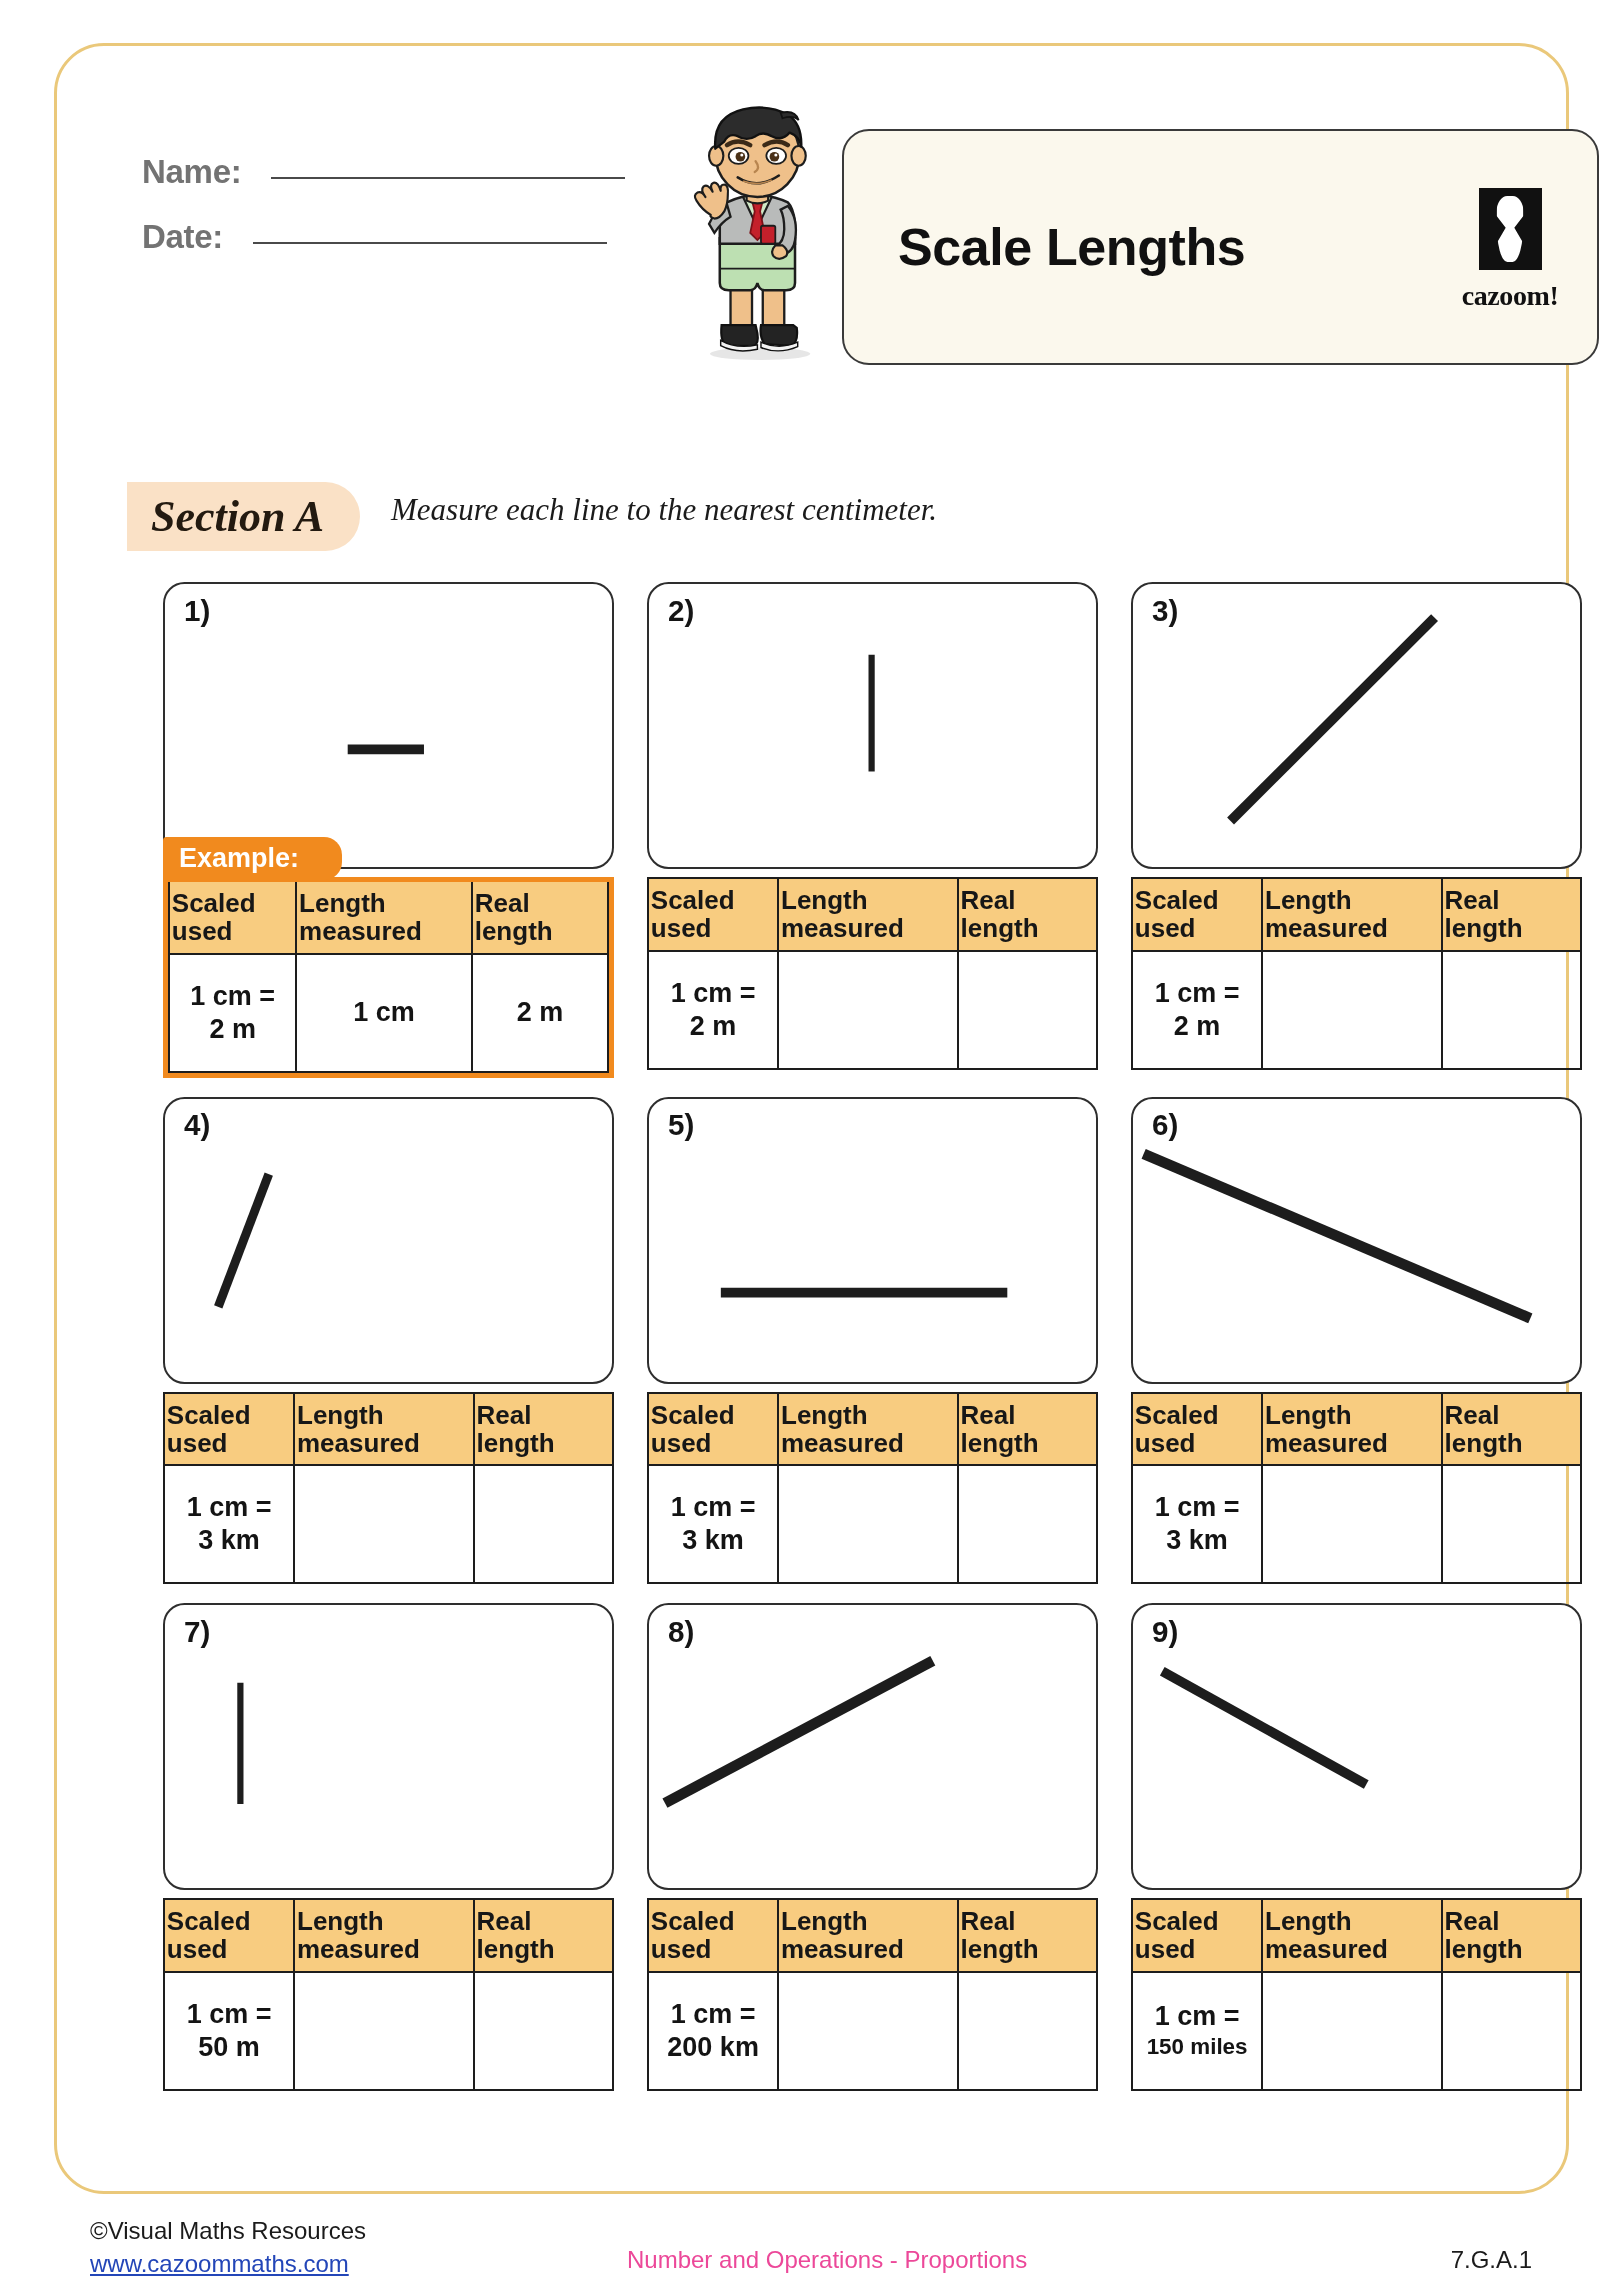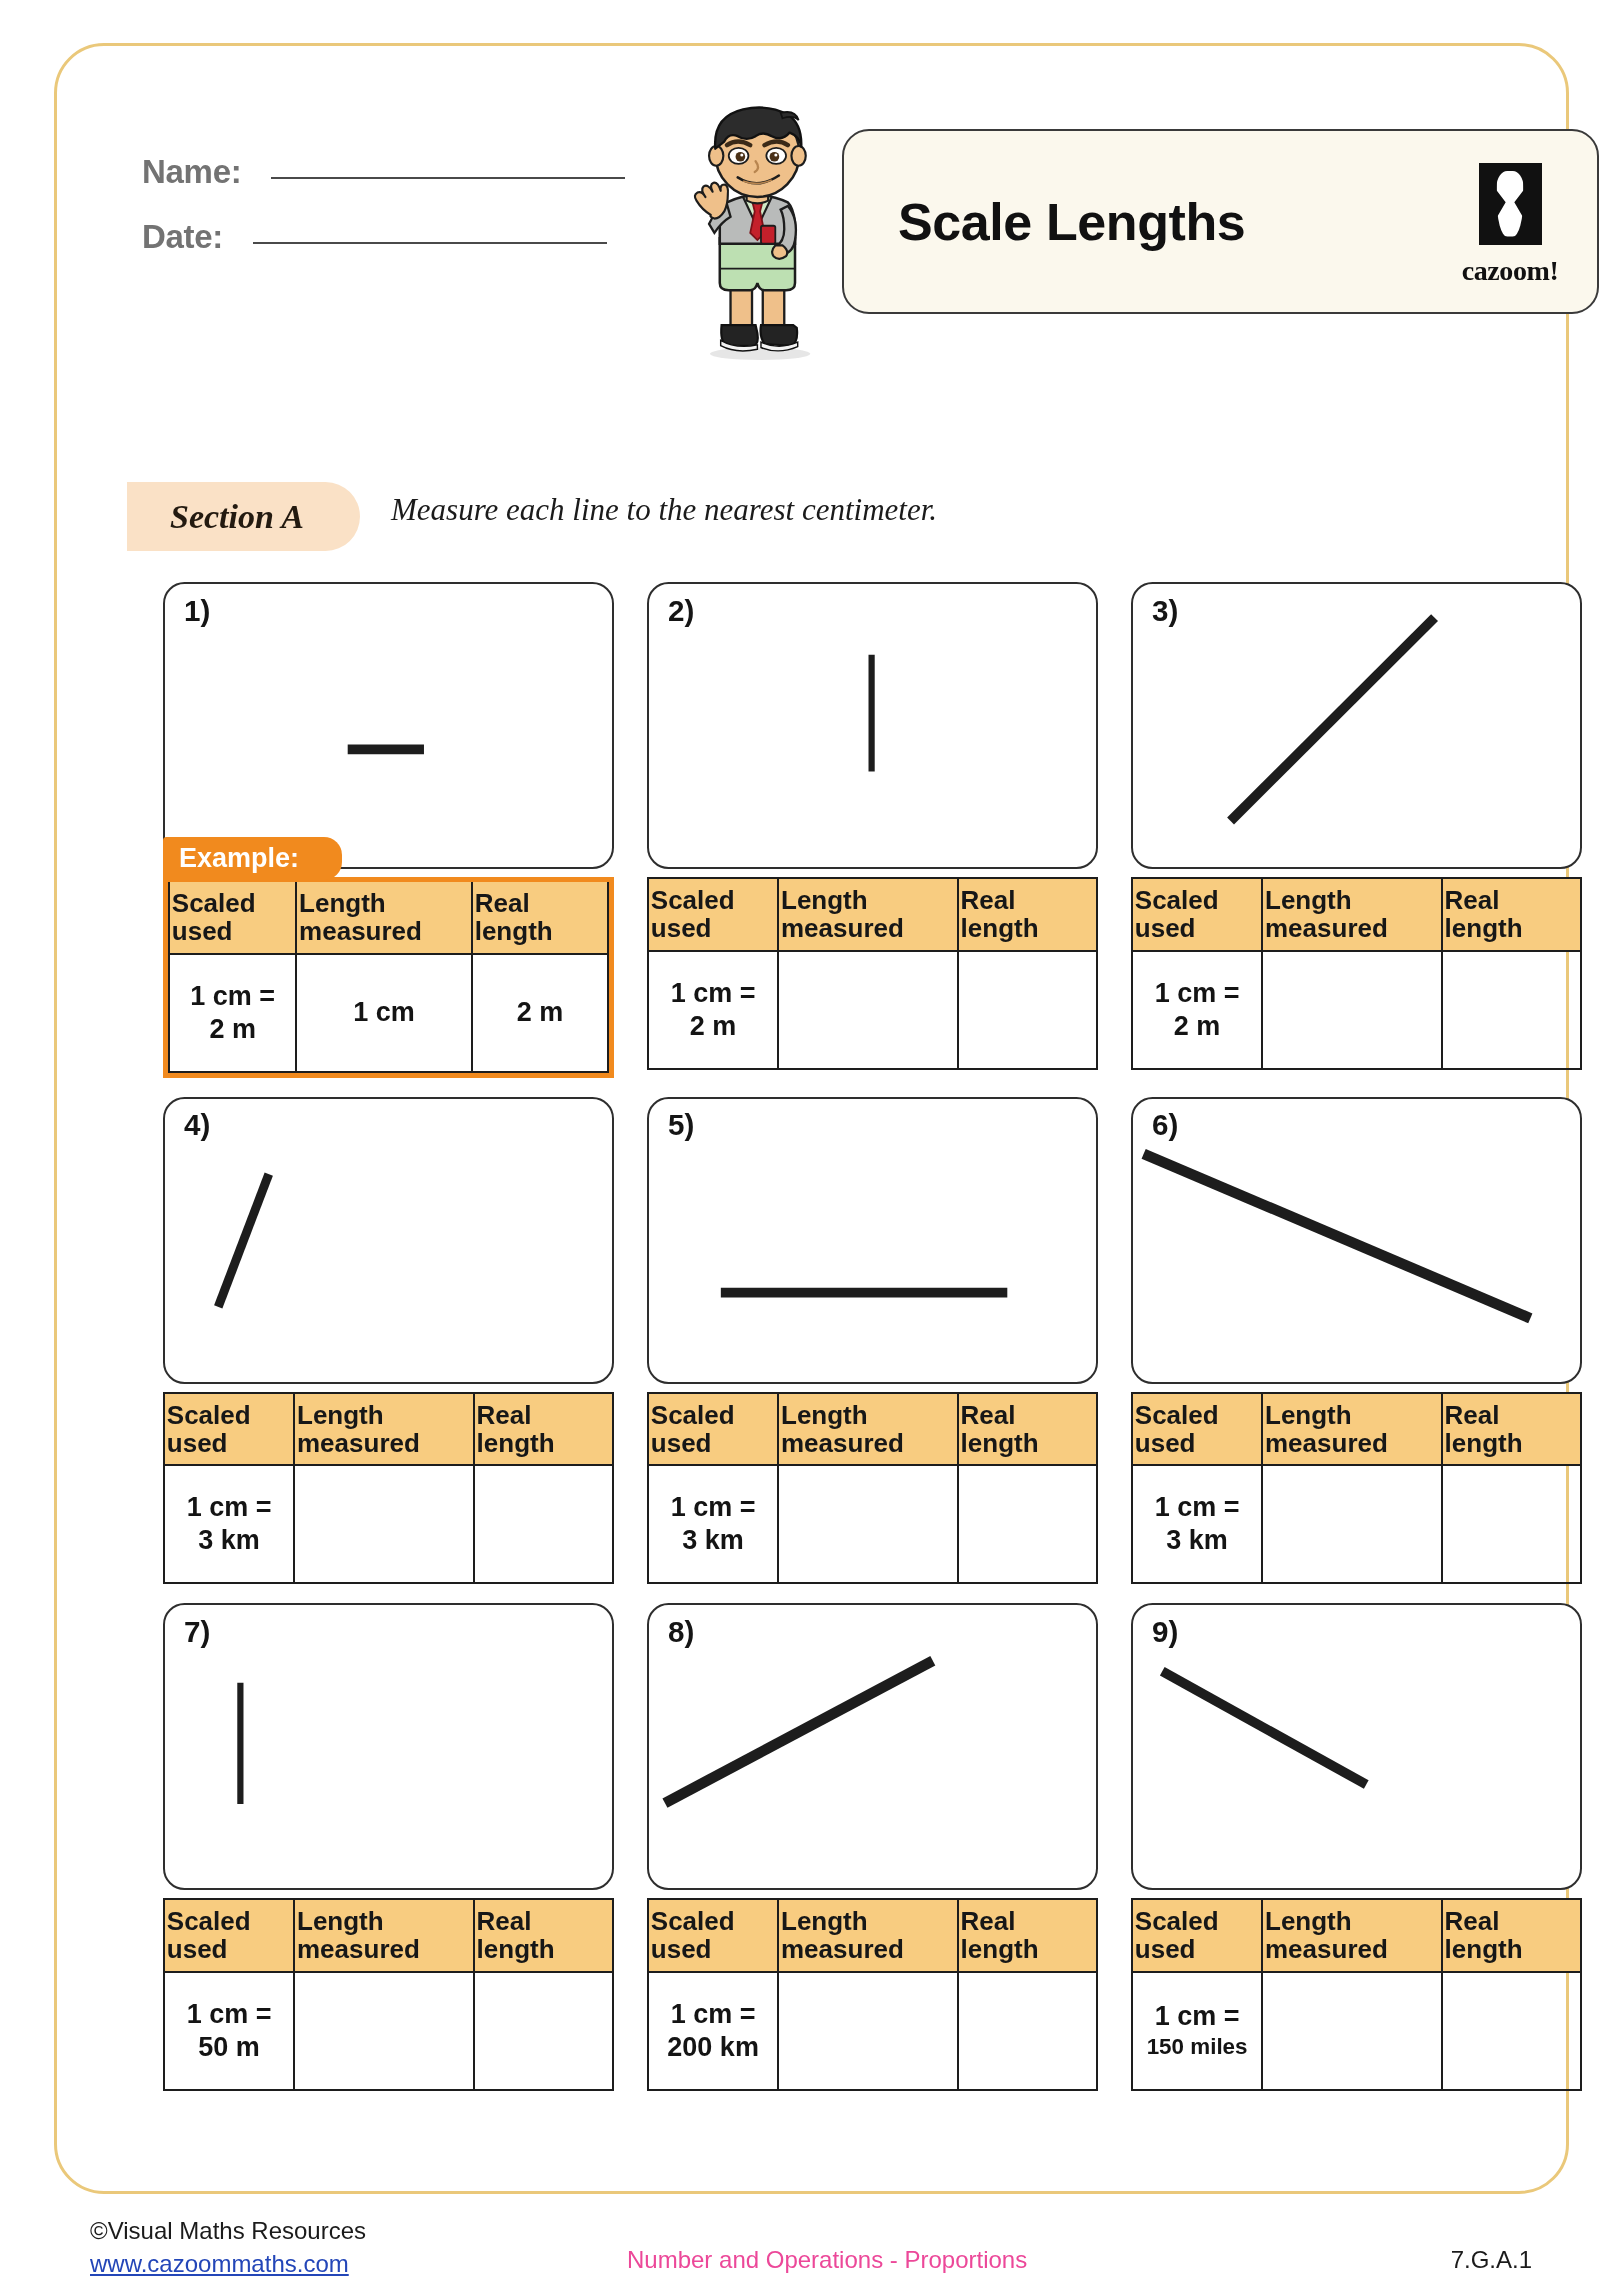--- a/index.html
+++ b/index.html
@@ -64,21 +64,21 @@
     width: 163px;
     height: 260px;
   }
 
   
   #title-plate {
     position: absolute;
     left: 785px;
     top: 83px;
     width: 757px;
-    height: 185px;
+    height: 236px;
     background: #FBF8ED;
     border: 2.7px solid #3a3a3a;
     border-radius: 27px;
     box-sizing: border-box;
   }
   #title-text {
     position: absolute;
     left: 54px;
     top: 50%;
     transform: translateY(-50%);
@@ -144,24 +144,24 @@
     top: 436px;
     height: 69px;
     width: 233px;
     background: #FAE1C6;
     border-radius: 0 36px 36px 0;
   }
   #section-badge-label {
     font-family: "Liberation Serif", serif;
     font-weight: bold;
     font-style: italic;
-    font-size: 34px;
+    font-size: 44px;
     color: #231a10;
     line-height: 69px;
-    padding-left: 43px;
+    padding-left: 24px;
   }
   #section-instruction {
     position: absolute;
     left: 334px;
     top: 446px;
     font-family: "Liberation Serif", serif;
     font-style: italic;
     font-size: 31px;
     color: #1b1b1b;
   }

